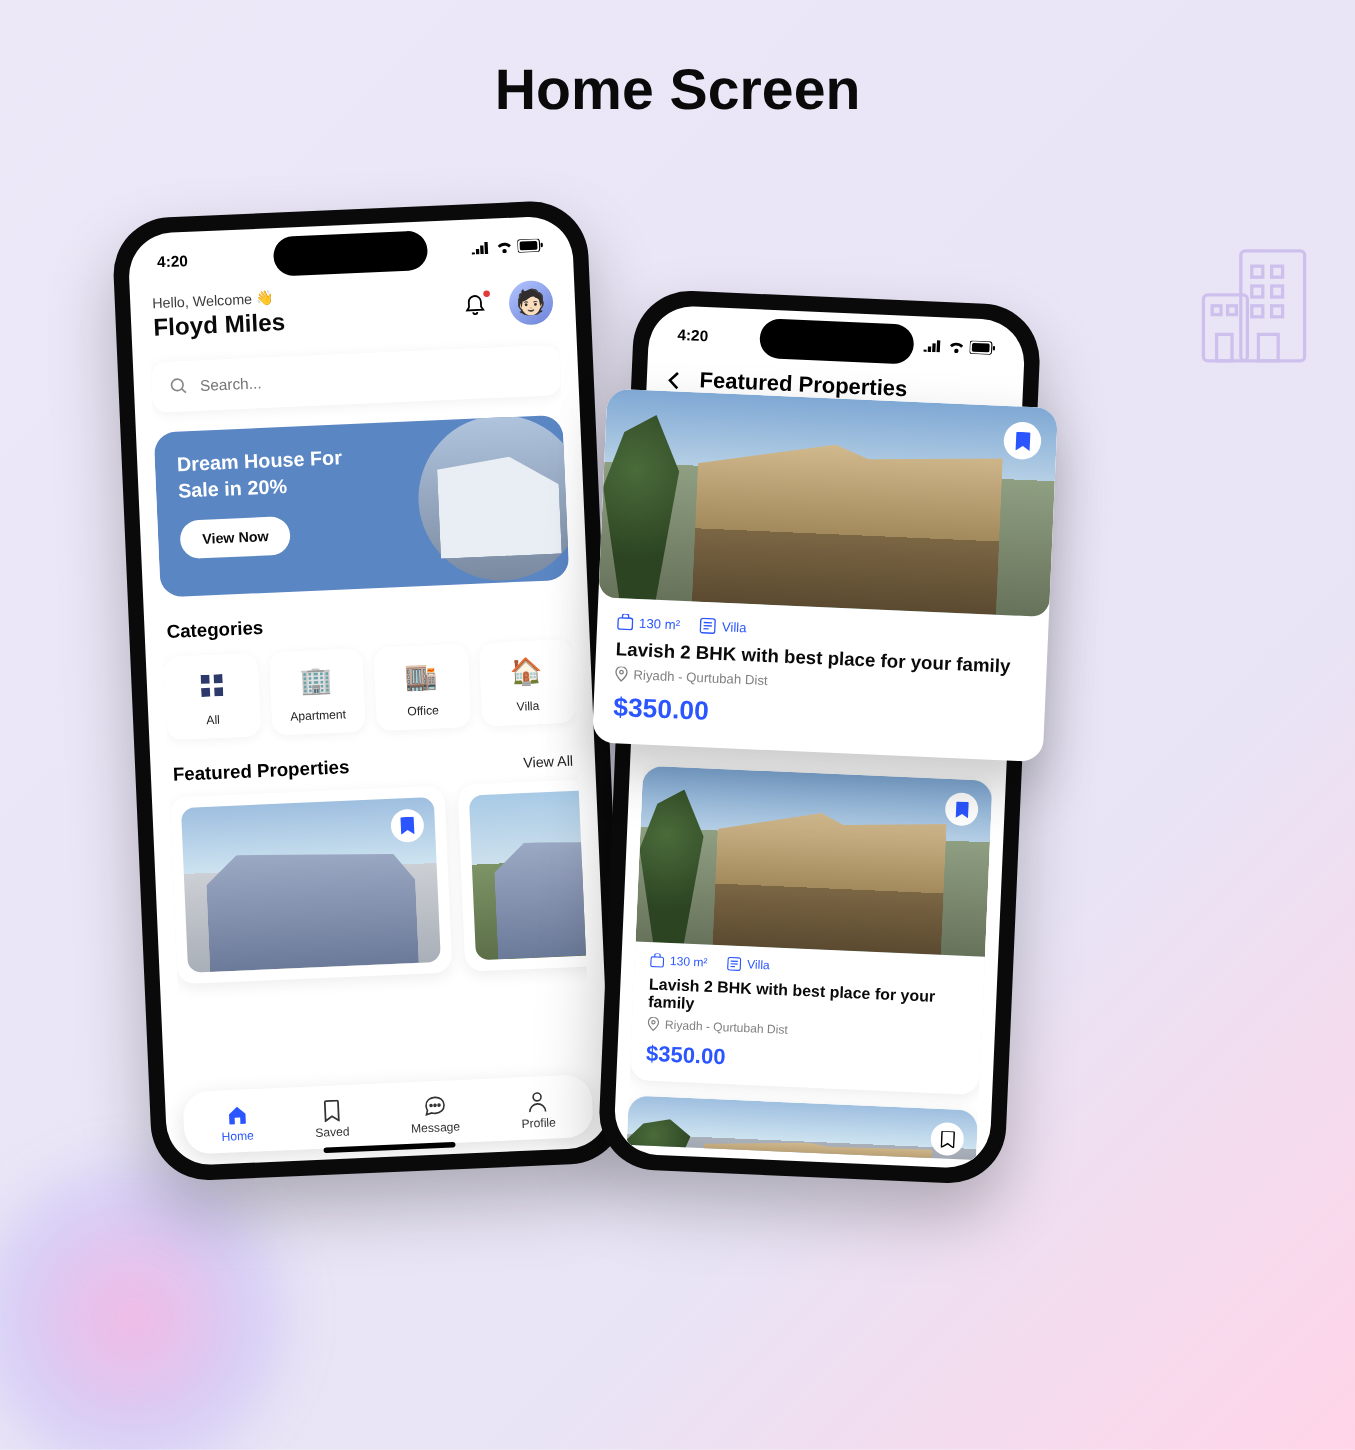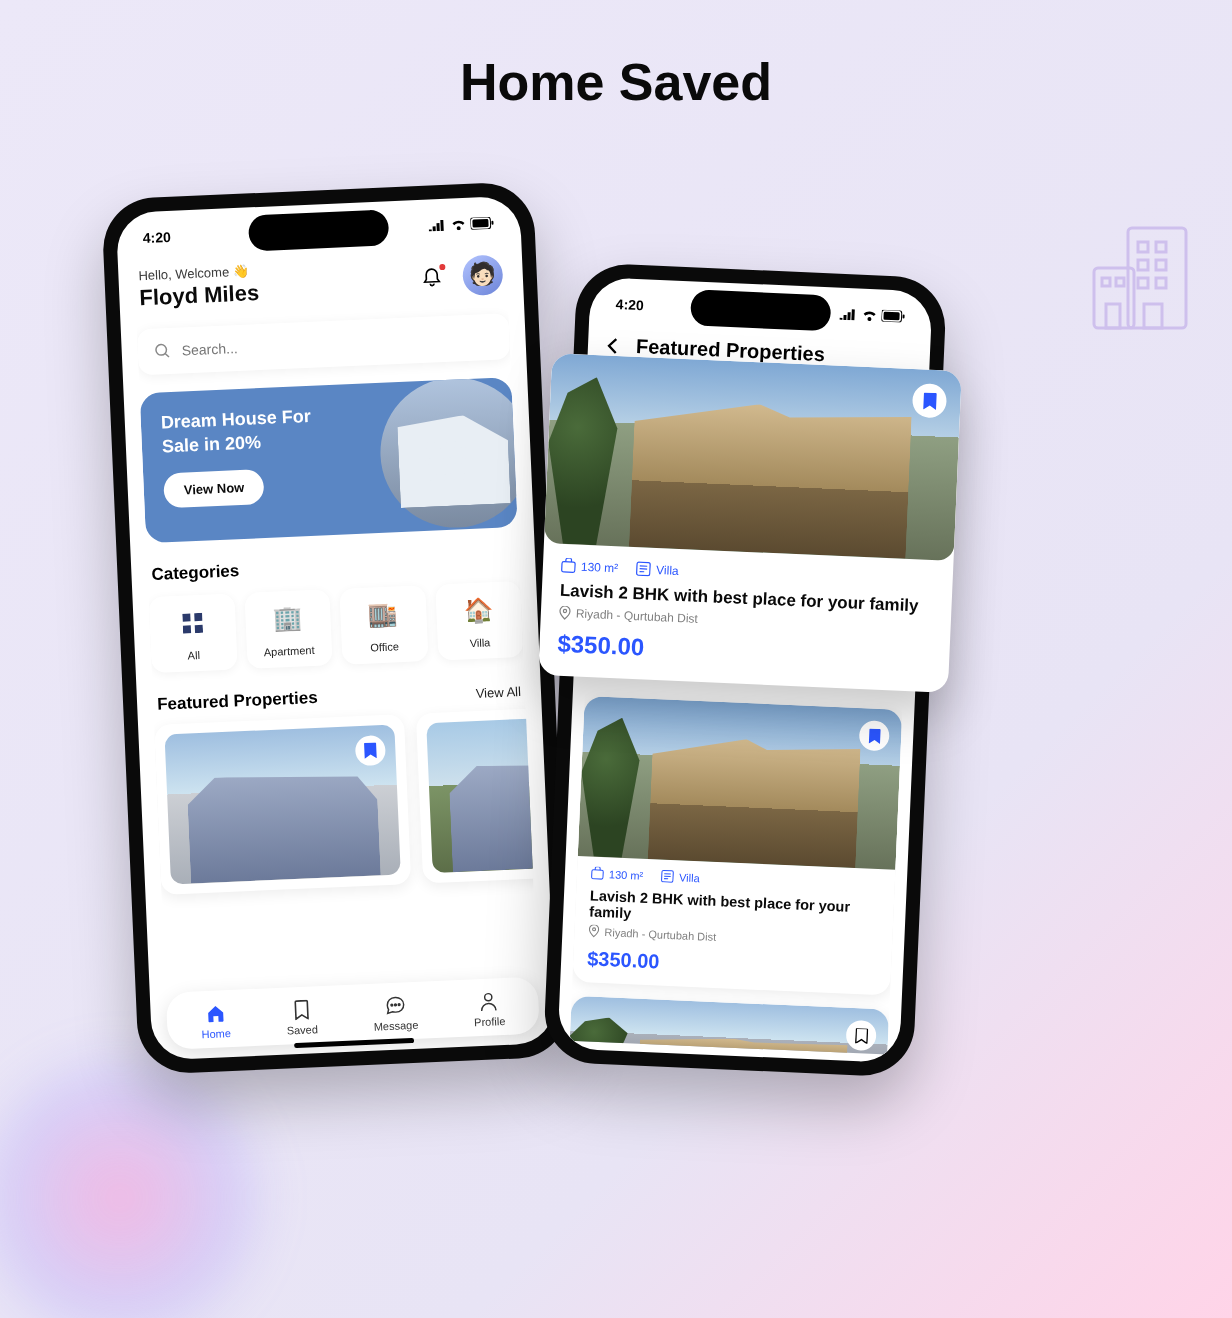--- a/index.html
+++ b/index.html
@@ -178,21 +178,21 @@
 .glow { position:absolute; left:-40px; bottom:-40px; width:320px; height:320px;
   background: radial-gradient(circle, rgba(255,120,200,.4), rgba(140,120,255,.2) 50%, transparent 70%);
   filter: blur(20px);
 }
 </style>
 </head>
 <body>
 
 <div class="glow"></div>
 
-<h1 class="page-title">Home Saved</h1>
+<h1 class="page-title">Home Screen</h1>
 
 <svg class="deco-buildings" width="120" height="120" viewBox="0 0 120 120" fill="none" stroke="#b9a2e6" stroke-width="3">
   <rect x="44" y="8" width="58" height="100" rx="4"></rect>
   <rect x="10" y="48" width="40" height="60" rx="4"></rect>
   <rect x="54" y="22" width="10" height="10"></rect>
     <rect x="72" y="22" width="10" height="10"></rect>
   <rect x="54" y="40" width="10" height="10"></rect>
     <rect x="72" y="40" width="10" height="10"></rect>
   <rect x="54" y="58" width="10" height="10"></rect>
     <rect x="72" y="58" width="10" height="10"></rect>

